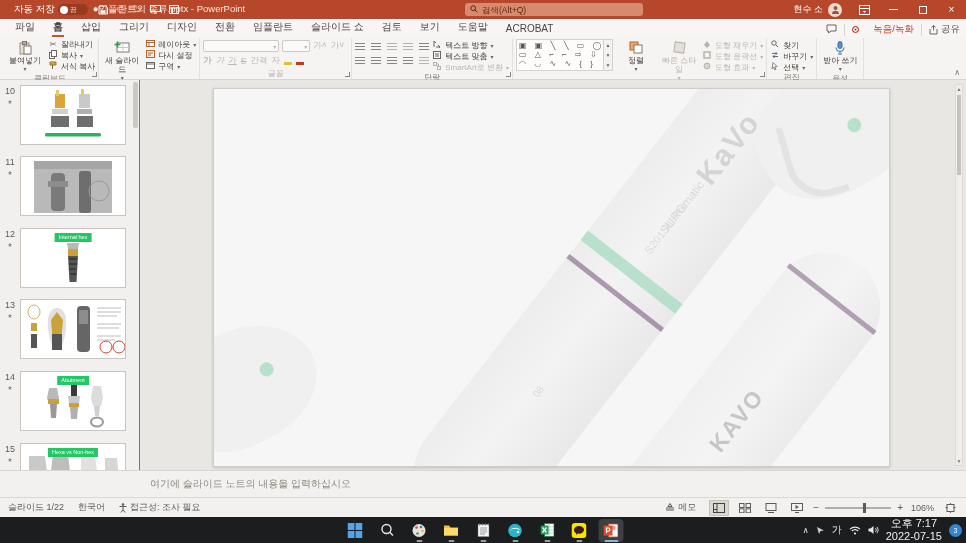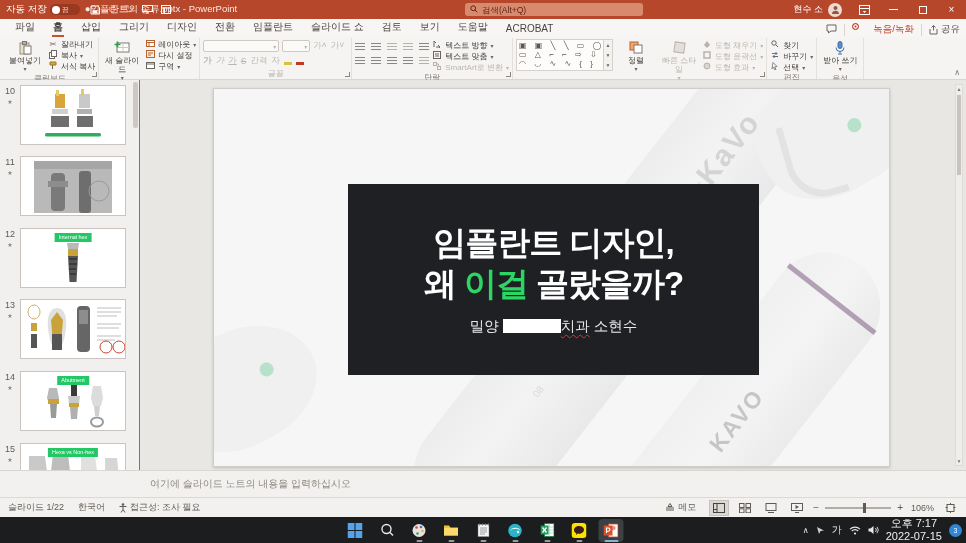--- a/index.html
+++ b/index.html
@@ -2,21 +2,21 @@
 <html><head>
 <meta charset="utf-8">
 <style>
   * { box-sizing: border-box; margin: 0; padding: 0; }
   html,body { width:966px; height:543px; overflow:hidden; }
   body { font-family:"Liberation Sans","DejaVu Sans",sans-serif; }
   .screen { position:relative; width:966px; height:543px; background:#e8e6e4; overflow:hidden; }
 
   
   .titlebar { position:absolute; top:0; left:0; right:0; height:19px; background:#b7472a; color:#fff;
-    display:flex; align-items:center; padding:0 6px; font-size:9.5px; }
+    display:flex; align-items:center; padding:0 14px; font-size:9.5px; }
   .autosave { display:flex; align-items:center; gap:3px; }
   .toggle { width:30px; height:11px; border-radius:6px; background:#99391f; display:flex; align-items:center; padding:1px 2px; gap:2px; }
   .knob { width:8px; height:8px; border-radius:50%; background:#fff; }
   .toggle-state { font-size:7px; color:#f0cdc0; }
   .qat { display:flex; align-items:center; gap:8px; margin-left:10px; font-size:11px; }
   .qat .dim { color:#dfa28c; }
   .qat svg { display:block; }
   .doc-title { position:absolute; left:160; width:310px; text-align:center; white-space:nowrap; font-size:9.5px; color:#fde8e0; }
   .searchbox { position:absolute; left:465px; top:3px; width:178px; height:13px; background:#d88a6f; border-radius:3px;
     display:flex; align-items:center; gap:4px; padding:0 5px; }
@@ -30,21 +30,21 @@
   .maxbox { width:8px; height:8px; border:1px solid #fff; }
   .minbar { width:9px; height:1px; background:#fff; }
 
   
   .menubar { position:absolute; top:19px; left:0; right:0; height:18px; background:#f8f6f4; display:flex; align-items:flex-end; padding-left:6px; }
   .mtab { font-size:10px; color:#474340; padding:2px 9px 3px; position:relative; white-space:nowrap; }
   .mtab.active { font-weight:bold; }
   .mtab.active::after { content:""; position:absolute; left:8px; right:8px; bottom:0; height:2px; background:#c6532f; }
   .mb-right { position:absolute; right:6px; bottom:1px; display:flex; align-items:center; gap:7px; font-size:9.5px; color:#474340; }
   .mb-right .sep { width:1px; height:12px; background:#d8d4d0; }
-  .rec { color:#c13b26; display:flex; gap:14px; }
+  .rec { color:#c13b26; display:flex; align-items:center; gap:14px; }
   .recdot { width:7px; height:7px; border-radius:50%; border:1.5px solid #c13b26; background:#c13b26; box-shadow:inset 0 0 0 1.5px #f8f6f4; }
   .sharebtn { display:flex; align-items:center; gap:3px; }
 
   
   .ribbon { position:absolute; top:37px; left:0; right:0; height:43px; background:#f6f4f2; border-bottom:1px solid #d9d5d1; display:flex; padding:1px 2px 0; }
   .group { position:relative; display:flex; flex-direction:column; border-right:1px solid #e4e0dc; padding:1px 3px 0; }
   .gbody { flex:1; display:flex; align-items:flex-start; gap:3px; }
   .glabel { height:11px; line-height:11px; text-align:center; font-size:8px; color:#7d7670; }
   .launcher { position:absolute; right:1px; bottom:2px; width:5px; height:5px; border-right:1px solid #8c8681; border-bottom:1px solid #8c8681; }
   .bigbtn { width:40px; display:flex; flex-direction:column; align-items:center; text-align:center; font-size:8px; color:#44403c; line-height:1.15; padding-top:1px; gap:1px; }
@@ -668,29 +668,20 @@
 
         <div class="deco head head-tr">
           <span class="mintdot" style="top:62px; left:92px;"></span>
           <span class="hook"></span>
         </div>
 
         <div class="deco head head-bl">
           <span class="mintdot" style="top:46px; left:96px;"></span>
         </div>
 
-        <div class="darkbox">
-          <div class="dtitle">
-            <div>임플란트 디자인,</div>
-            <div><span>왜 </span><span class="hl">이걸</span><span> 골랐을까?</span></div>
-          </div>
-          <div class="dsub">
-            <span>밀양 </span><span class="redact"></span><span class="wavy">치과</span><span> 소현수</span>
-          </div>
-        </div>
       </div>
 
       <div class="vscroll">
         <span class="arr" style="top:1px">▲</span>
         <span class="vthumb"></span>
         <span class="arr" style="bottom:1px">▼</span>
       </div>
     </div>
   </div>
 

